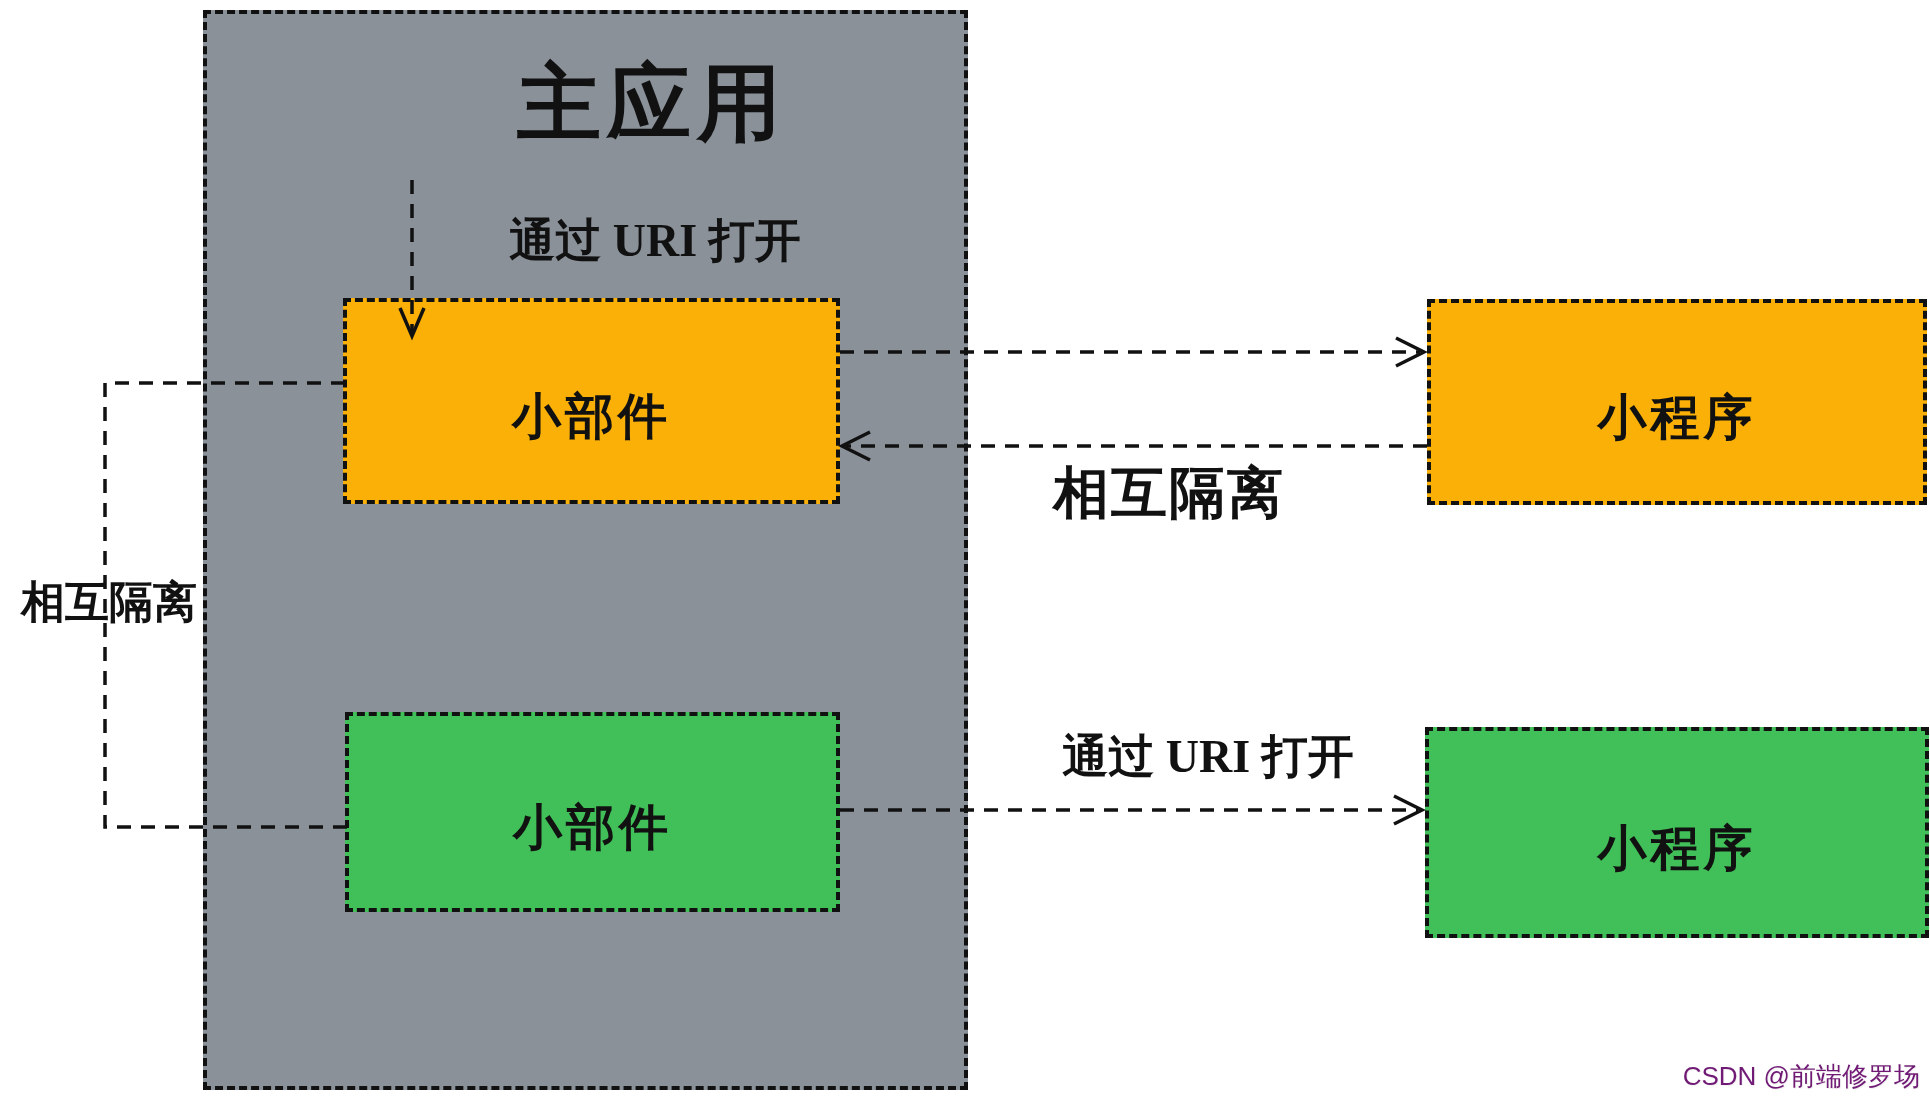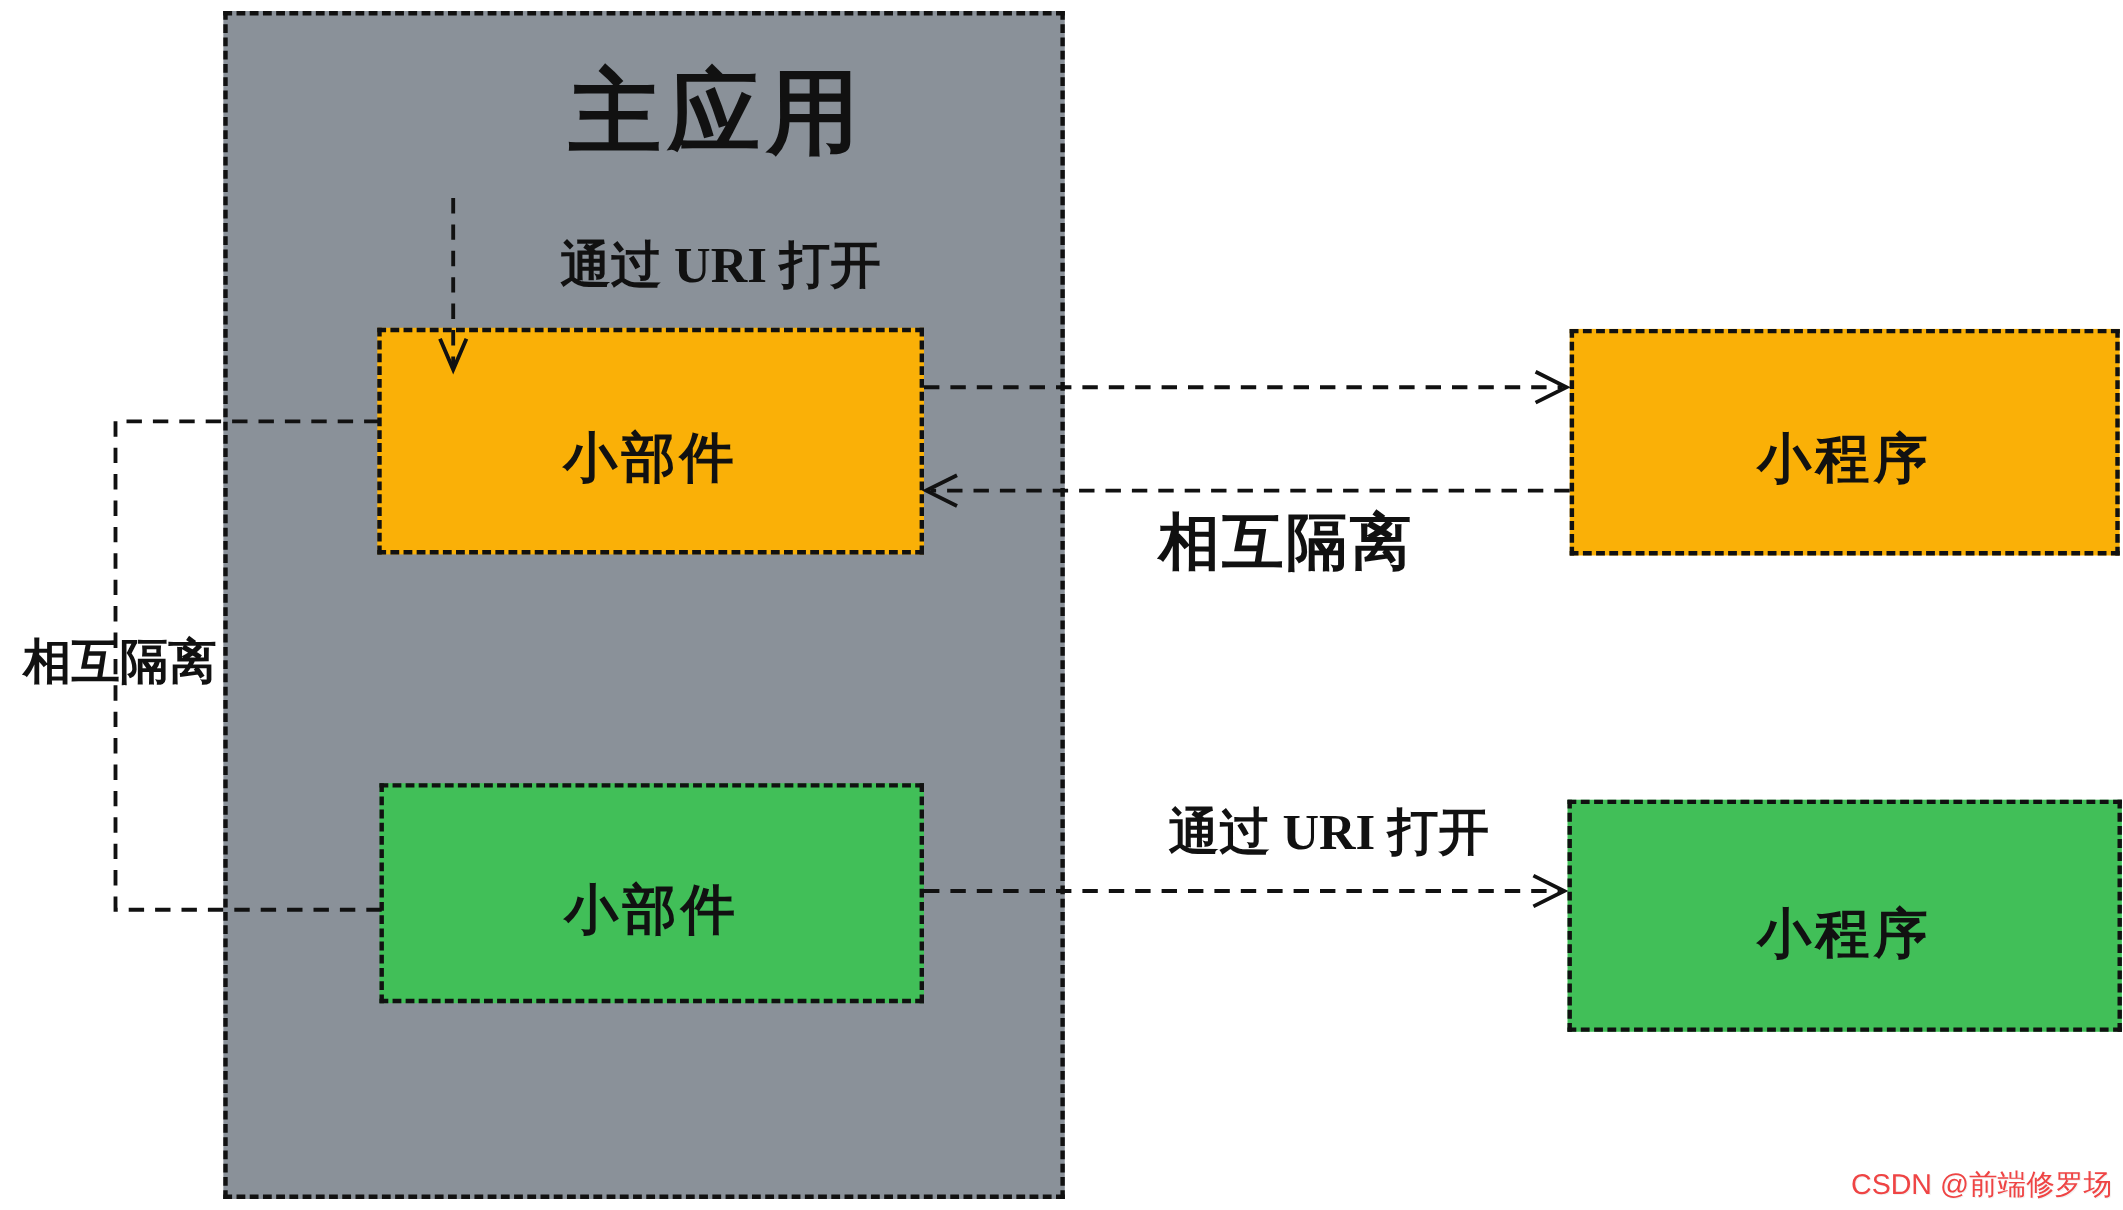--- a/index.html
+++ b/index.html
@@ -82,21 +82,21 @@
   }
   .lbl-uri    { font-size: 46px; }
   .lbl-big    { font-size: 56px; letter-spacing: 2px; }
   .lbl-iso    { font-size: 44px; }
   .watermark {
     position: absolute;
     right: 10px;
     bottom: 6px;
     font-family: "Liberation Sans", "DejaVu Sans", sans-serif;
     font-size: 26px;
-    color: #ef4444;
+    color: #701a75;
     text-shadow: 1px 1px 0 #f2f2f2;
     z-index: 10;
   }
 </style>
 </head>
 <body>
 
 <div id="canvas">
 
   <div class="box main-app" style="background-color: rgb(138, 145, 153);"></div>

